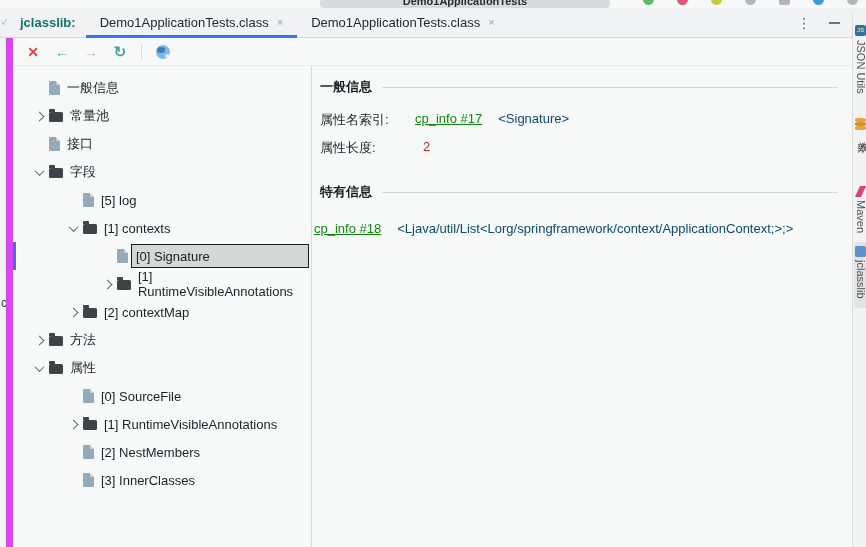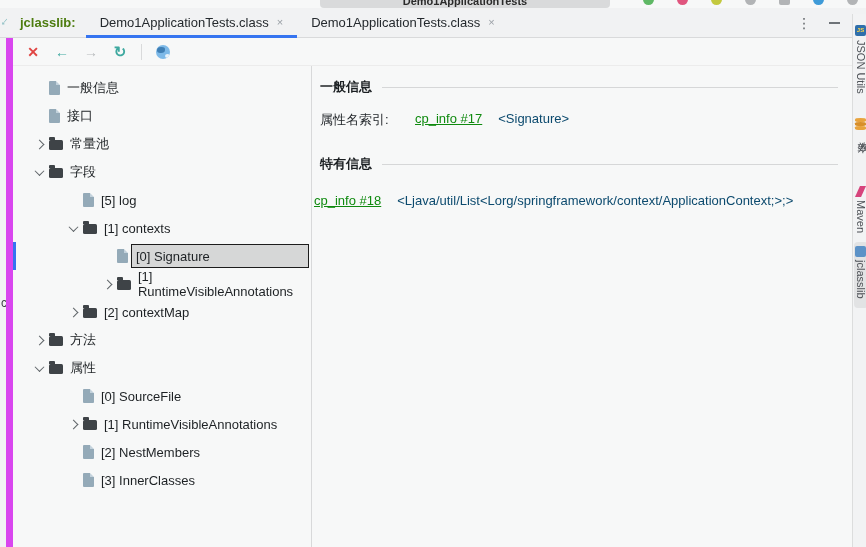--- a/index.html
+++ b/index.html
@@ -9,21 +9,21 @@
   
   .top-strip { position:absolute; top:0; left:0; right:0; height:8px; background:#f7f8f8; overflow:hidden; z-index:5; }
   .runcfg { position:absolute; left:320px; top:-8px; width:290px; height:16px; background:#d9dadb;
     border-radius:4px; color:#2b2b2b; font-size:11px; font-weight:700; text-align:center; line-height:18px; }
   .topdot { position:absolute; top:-6px; width:11px; height:11px; border-radius:50%; }
   .topdot.play { border-radius:2px; }
 
   
   .tabbar { position:absolute; top:8px; left:0; right:0; height:30px; background:#f1f2f3;
     border-bottom:1px solid #d9dadb; display:flex; align-items:stretch; z-index:4; }
-  .panel-label { align-self:center; padding:0 10px 0 20px; font-size:13px; font-weight:700; color:#4d7c0f; }
+  .panel-label { align-self:center; padding:0 10px 0 20px; font-size:13px; font-weight:700; color:#0f766e; }
   .tab { display:flex; align-items:center; gap:8px; padding:0 14px; font-size:13px; color:#24292d; position:relative; cursor:default; }
   .tab.active::after { content:""; position:absolute; left:0; right:0; bottom:-1px; height:3px; background:#3574f0; }
   .tab-close { color:#9aa0a6; font-size:11px; line-height:1; }
   .tabbar-spacer { flex:1; }
   .tb-right { display:flex; align-items:center; gap:18px; padding-right:26px; }
   .kebab { color:#5f6368; font-size:14px; letter-spacing:0; }
   .minimize { width:11px; height:2px; background:#6e7control3; background:#6e7378; }
 
   .clipped-arrow { position:absolute; left:2px; top:6px; color:#7fb8bd; font-size:12px; transform:rotate(40deg); }
 
@@ -145,31 +145,31 @@
 
     <div class="tree">
 
       <div class="row lvl0">
         <span class="slot"></span>
           <span class="ticon file"></span>
         <span>一般信息</span>
       </div>
 
       <div class="row lvl0">
+        <span class="slot">
+            <i class="chev right"></i>
+          </span>
+        <span class="ticon folder"></span>
+        <span>常量池</span>
+      </div>
+
+      <div class="row lvl0">
         <span class="slot"></span>
           <span class="ticon file"></span>
         <span>接口</span>
-      </div>
-
-      <div class="row lvl0">
-        <span class="slot">
-            <i class="chev right"></i>
-          </span>
-        <span class="ticon folder"></span>
-        <span>常量池</span>
       </div>
 
       <div class="row lvl0">
         <span class="slot">
             <i class="chev down"></i>
           </span>
         <span class="ticon folder"></span>
         <span>字段</span>
       </div>
 
@@ -261,20 +261,24 @@
         <span>一般信息</span>
         <span class="rule"></span>
       </div>
 
       <div class="drow">
         <span class="dlabel">属性名索引:</span>
         <span class="dlink">cp_info #17</span>
         <span class="dannot">&lt;Signature&gt;</span>
       </div>
 
+      <div class="drow" style="margin-top:10px">
+        <span class="dlabel">属性长度:</span>
+        <span class="dval">2</span>
+      </div>
 
       <div class="dheader mt-big">
         <span>特有信息</span>
         <span class="rule"></span>
       </div>
 
       <div class="drow spec-row">
         <span class="dlink">cp_info #18</span>
         <span class="dannot">&lt;Ljava/util/List&lt;Lorg/springframework/context/ApplicationContext;&gt;;&gt;</span>
       </div>

